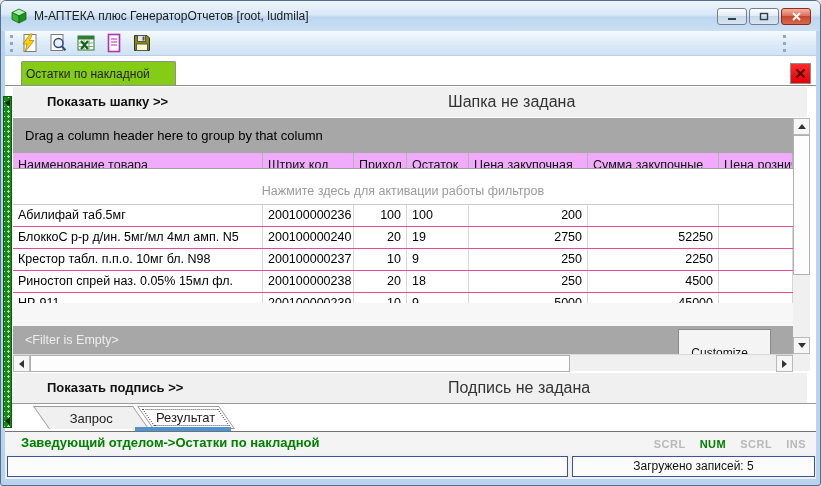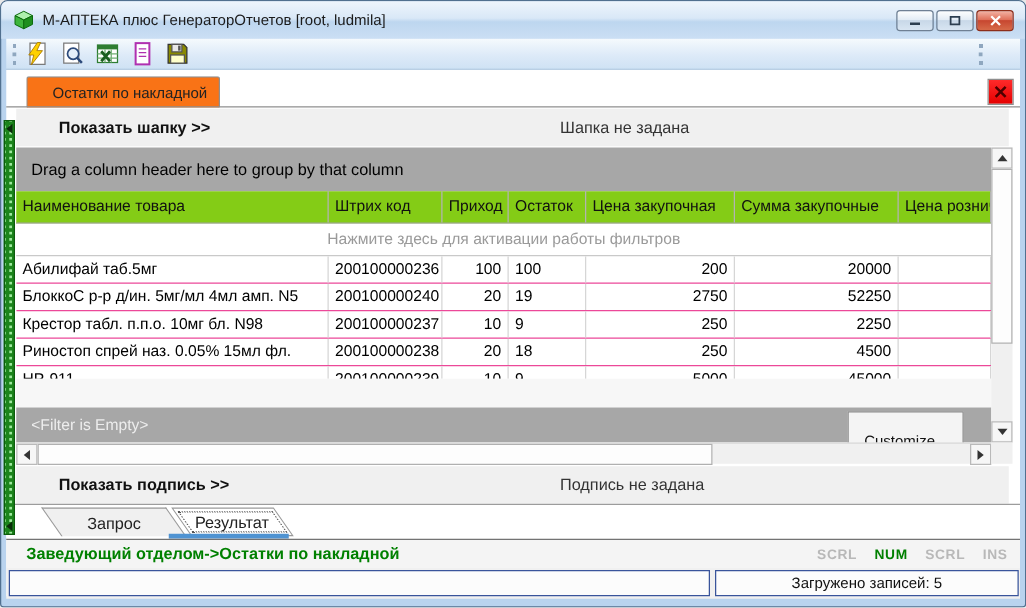--- a/index.html
+++ b/index.html
@@ -34,53 +34,53 @@
   .grip.left{left:5px;} .grip.right{right:30px;}
   .tbtns{position:absolute;left:13px;top:1px;display:flex;gap:4px;}
   .tbtn{width:24px;height:22px;border:none;background:transparent;padding:1px;
     display:flex;align-items:center;justify-content:center;}
 
   
   .client{position:absolute;left:4px;right:4px;top:55px;bottom:8px;background:#ffffff;}
 
   
   .doc-tab{position:absolute;left:16px;top:5px;width:155px;height:25px;
-    background:#f97316;border:1px solid #8f8f8f;border-bottom:none;
-    border-radius:2px 2px 0 0;font-size:12px;line-height:24px;padding-left:20px;
+    background:#84cc16;border:1px solid #8f8f8f;border-bottom:none;
+    border-radius:2px 2px 0 0;font-size:12px;line-height:24px;padding-left:4px;
     color:#222;}
   .tab-line{position:absolute;left:0;right:0;top:29px;height:0;
     border-top:1px solid #8f8f8f;}
   .tab-close{position:absolute;left:785px;top:7px;width:21px;height:21px;
     background:linear-gradient(#ff2a2a,#e50000);border:1px solid #8e8e8e;
     display:flex;align-items:center;justify-content:center;padding:0;}
 
   
   .strip{position:absolute;left:8px;width:794px;height:30px;background:#f0f0f0;}
   .strip .toggle{position:absolute;left:34px;top:0;height:46px;line-height:30px;
     font-size:13px;font-weight:bold;color:#111;text-align:right;}
   .strip .stat{position:absolute;left:435px;top:0;height:18px;line-height:30px;
-    font-size:13px;color:#333;}
+    font-size:16px;color:#333;}
   .strip.hdr{top:31px;} .strip.ftr{top:317px;}
 
   
   .splitter{position:absolute;left:2px;top:95px;width:9px;height:332px;z-index:9;
     background-color:#1c851c;border:1px solid #0c5c0c;
     background-image:radial-gradient(circle,#9fe89f 1px,transparent 1.3px);
     background-size:5px 5px;background-position:2px 2px;}
   .sp-arrow{position:absolute;left:1px;width:0;height:0;
     border-top:4px solid transparent;border-bottom:4px solid transparent;
     border-right:5px solid #0a2d0a;}
   .sp-arrow.top{top:2px;} .sp-arrow.bot{bottom:2px;}
 
   
   .grid{position:absolute;left:8px;top:62px;width:797px;height:253px;background:#fff;}
   .groupby{position:absolute;left:0;top:0;width:780px;height:35px;background:#a7a7a7;
     color:#000000;font-size:13px;line-height:35px;padding-left:12px;}
   .gridcols{display:grid;grid-template-columns:250px 91px 53px 62px 119px 131px 1fr;}
-  .colhead{position:absolute;left:0;top:35px;width:780px;height:26px;background:#84cc16;
+  .colhead{position:absolute;left:0;top:35px;width:780px;height:16px;background:#f0abfc;
     border-bottom:1px solid #9f9f9f;}
   .hcell{font-size:12.5px;color:#111;line-height:25px;padding:0 5px;
     border-right:1px solid #b3b3b3;white-space:nowrap;overflow:hidden;}
   .filterrow{position:absolute;left:0;top:61px;width:780px;height:26px;background:#fff;
     border-bottom:1px solid #c9c9c9;color:#9a9a9a;font-size:12.5px;line-height:25px;
     text-align:center;}
   .rowsview{position:absolute;left:0;top:87px;width:780px;height:98px;overflow:hidden;}
   .grow{height:22px;border-bottom:1px solid #ec4899;}
   .cell{font-size:12.5px;color:#000;line-height:21px;padding:0 5px;
     border-right:1px solid #d6d6d6;white-space:nowrap;overflow:hidden;}
@@ -250,21 +250,20 @@
 
       <div class="rowsview">
         <div>
 
         <div class="grow gridcols">
             <div class="cell">Абилифай таб.5мг</div>
             <div class="cell">200100000236</div>
             <div class="cell num">100</div>
             <div class="cell">100</div>
             <div class="cell num">200</div>
-            <div class="cell num">20000</div>
             <div class="cell"></div>
           </div>
             <div class="grow gridcols">
             <div class="cell">БлоккоС р-р д/ин. 5мг/мл 4мл амп. N5</div>
             <div class="cell">200100000240</div>
             <div class="cell num">20</div>
             <div class="cell">19</div>
             <div class="cell num">2750</div>
             <div class="cell num">52250</div>
             <div class="cell"></div>

